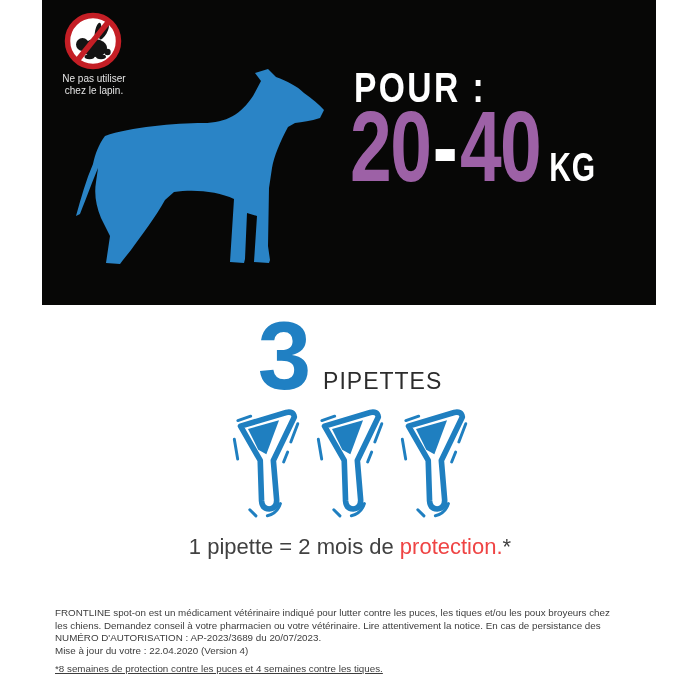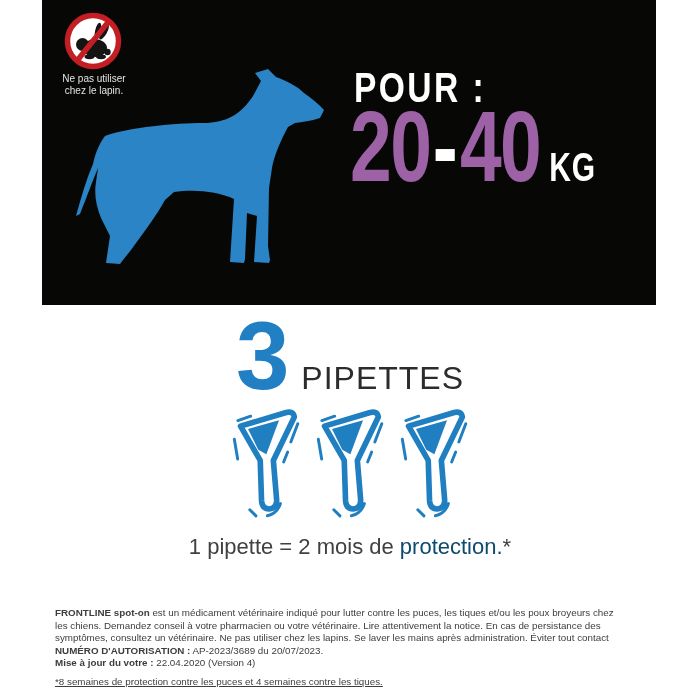--- a/index.html
+++ b/index.html
@@ -34,41 +34,41 @@
   .weight-num { font-size:100px; font-weight:800; line-height:1; color:#9d61a6; letter-spacing:-2px; }
   .weight-dash { font-size:100px; font-weight:800; line-height:1; color:#ffffff; margin:0 3px; }
   .weight-unit { font-size:40px; font-weight:600; color:#ffffff; margin-left:12px; letter-spacing:1px; }
 
   
   .pipettes-title {
     position:absolute; left:0; top:308px; width:700px;
     display:flex; justify-content:center; align-items:baseline; gap:12px;
   }
   .pip-count { font-size:96px; font-weight:700; color:#2080c3; line-height:1; }
-  .pip-label { font-size:32px; font-weight:500; color:#2c2c2c; letter-spacing:1px; }
+  .pip-label { font-size:23px; font-weight:500; color:#2c2c2c; letter-spacing:1px; }
 
   .pipettes-row {
     position:absolute; left:0; top:394px; width:700px; height:140px;
     display:flex; justify-content:center; gap:6px;
   }
   .pipette { width:78px; height:138px; }
 
   .caption {
     position:absolute; left:0; top:534px; width:700px;
     text-align:center; font-size:22px; color:#414141;
   }
-  .caption .hl { color:#0c4a6e; }
+  .caption .hl { color:#ef4444; }
 
   
   .fine-print {
     position:absolute; left:55px; top:607px; width:620px;
     font-size:9.8px; line-height:12.5px; color:#3d3d3d;
   }
   .fp-line { white-space:nowrap; }
-  .fp-bold { font-weight:bold; }
+  .fp-bold { font-weight:normal; }
   .fp-footnote { margin-top:6px;text-decoration:underline; }
 </style>
 </head>
 <body>
 
 <div class="canvas">
 
   <div class="black-panel">
 
     <svg class="no-rabbit" viewBox="0 0 60 60">
@@ -177,19 +177,18 @@
     </svg>
   </div>
 
   <div class="caption">
     <span>1 pipette = 2 mois de </span><span class="hl">protection.</span><span>*</span>
   </div>
 
   <div class="fine-print">
     <div class="fp-line"><span class="fp-bold">FRONTLINE spot-on</span><span> est un médicament vétérinaire indiqué pour lutter contre les puces, les tiques et/ou les poux broyeurs chez</span></div>
     <div class="fp-line">les chiens. Demandez conseil à votre pharmacien ou votre vétérinaire. Lire attentivement la notice. En cas de persistance des</div>
-    <div class="fp-line">symptômes, consultez un vétérinaire. Ne pas utiliser chez les lapins. Se laver les mains après administration. Éviter tout contact</div>
     <div class="fp-line"><span class="fp-bold">NUMÉRO D'AUTORISATION :</span><span> AP-2023/3689 du 20/07/2023.</span></div>
     <div class="fp-line"><span class="fp-bold">Mise à jour du votre :</span><span> 22.04.2020 (Version 4)</span></div>
     <div class="fp-line fp-footnote">*8 semaines de protection contre les puces et 4 semaines contre les tiques.</div>
   </div>
 
 </div>
 
 </body></html>

